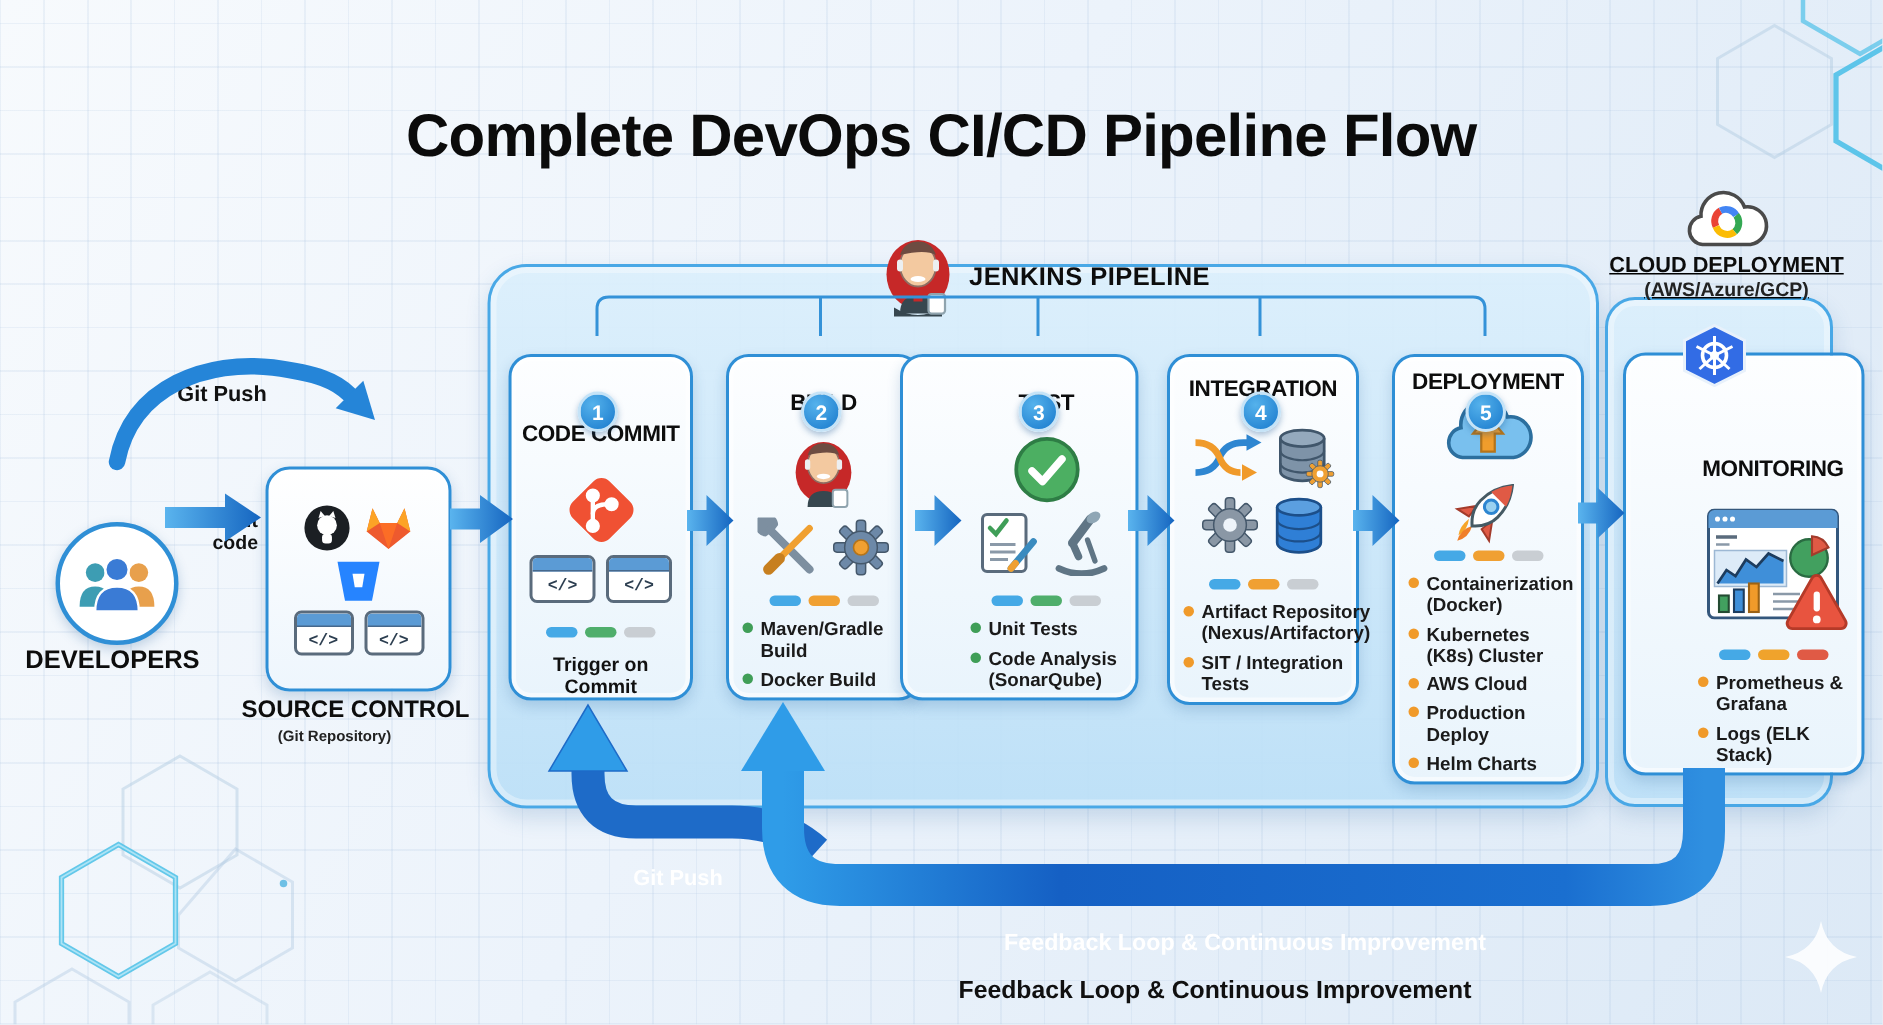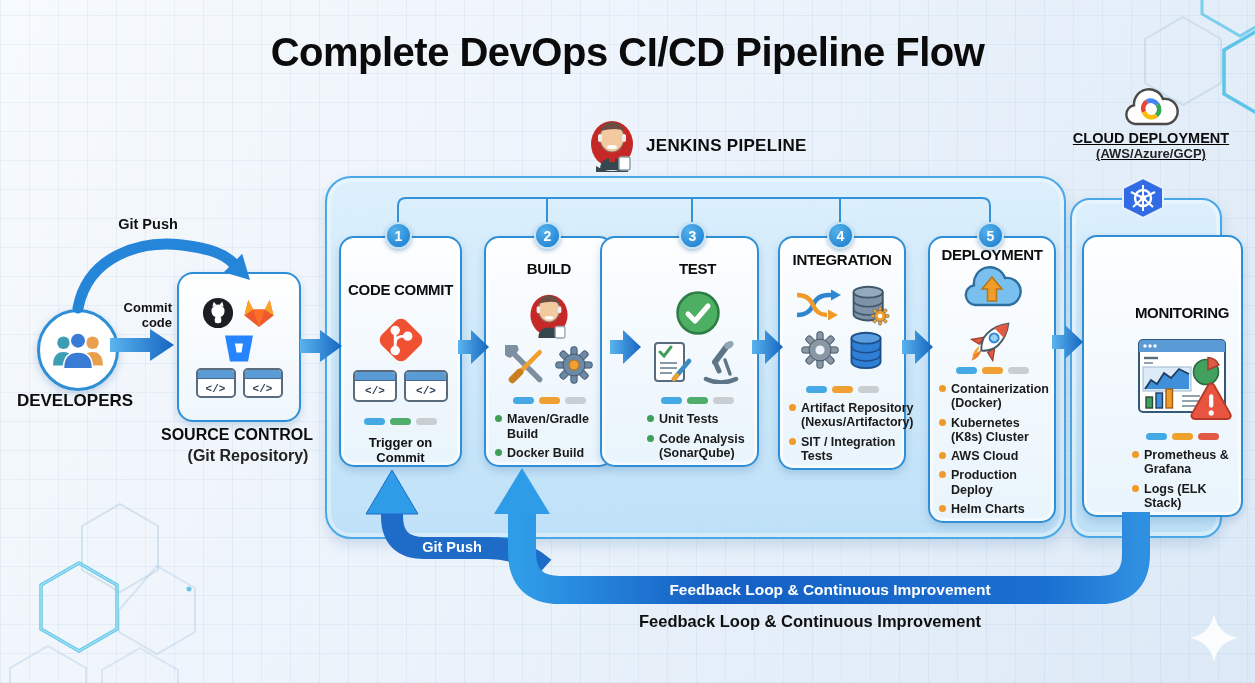--- a/index.html
+++ b/index.html
@@ -4,21 +4,21 @@
 <style>
   html,body{margin:0;padding:0;background:#e8edf4;}
   .canvas{
     position:relative;width:1255px;height:683px;overflow:hidden;
     font-family:"Liberation Sans",sans-serif;
     background:
       repeating-linear-gradient(0deg, rgba(150,180,215,.14) 0 1px, transparent 1px 29px),
       repeating-linear-gradient(90deg, rgba(150,180,215,.14) 0 1px, transparent 1px 29px),
       linear-gradient(120deg,#f7fafd 0%,#ecf3fb 45%,#dce9f6 100%);
   }
-  .abs{position:absolute;}
+  .abs{position:absolute;margin-top:39px;}
   .page-title{left:0;top:30px;width:100%;text-align:center;font-size:40px;font-weight:800;
     color:#0b0b0b;letter-spacing:-.5px;z-index:3;}
   
   .group-box{position:absolute;border:2.5px solid #49a8e6;border-radius:26px;z-index:1;
     background:linear-gradient(180deg,rgba(219,239,252,.92),rgba(186,223,247,.9));
     box-shadow:0 6px 14px rgba(40,100,160,.18), inset 0 0 0 4px rgba(255,255,255,.35);}
   #pipeline-box{left:325px;top:176px;width:737px;height:359px;}
   #monitor-box{left:1070px;top:198px;width:148px;height:336px;border-radius:20px;}
   
   .stage-card{position:absolute;top:236px;height:227px;z-index:2;border:2px solid #2f8fd6;border-radius:15px;
@@ -49,21 +49,21 @@
   .dev-circle{left:37px;top:309px;width:76px;height:76px;border-radius:50%;background:#fff;
     border:3px solid #2f8fd6;box-shadow:0 3px 8px rgba(30,90,150,.25);
     display:flex;align-items:center;justify-content:center;z-index:2;}
   .dev-label{left:5px;top:391px;width:140px;text-align:center;font-size:17px;font-weight:700;color:#0d0d0d;z-index:2;}
   .commit-label{left:110px;top:301px;width:62px;text-align:right;font-size:13px;font-weight:700;color:#111;line-height:1.15;z-index:2;}
   .gitpush-top-label{left:108px;top:216px;width:80px;text-align:center;font-size:14.5px;font-weight:700;color:#111;z-index:4;}
   .sc-box{left:177px;top:272px;width:120px;height:146px;border:2px solid #2f8fd6;border-radius:16px;
     background:linear-gradient(180deg,#ffffff,#eef6fd);box-shadow:0 4px 9px rgba(30,90,150,.2);
     display:flex;flex-direction:column;align-items:center;justify-content:center;gap:4px;z-index:2;}
   .sc-title{left:147px;top:426px;width:180px;text-align:center;font-size:16px;font-weight:800;color:#0d0d0d;z-index:2;}
-  .sc-sub{left:158px;top:447px;width:180px;text-align:center;font-size:16px;font-weight:600;color:#222;z-index:2;}
+  .sc-sub{left:133px;top:447px;width:180px;text-align:center;font-size:10px;font-weight:600;color:#222;z-index:2;}
   .code-window{width:44px;height:32px;background:#fff;border:2px solid #5a6b7c;border-radius:5px;box-sizing:border-box;overflow:hidden;}
   .code-window .bar{height:8px;background:#5b9bd5;border-bottom:1.5px solid #46688c;}
   .code-window .body{font-family:"Liberation Mono",monospace;font-size:11px;font-weight:700;color:#2c3e50;text-align:center;line-height:20px;}
   .code-window.small{width:40px;height:30px;}
   
   .jenkins-header{left:586px;top:114px;display:flex;align-items:flex-end;gap:8px;z-index:4;}
   .jenkins-header .lbl{font-size:17px;font-weight:800;color:#0d0d0d;letter-spacing:.3px;margin-bottom:18px;}
   .cloud-header{left:1072px;top:86px;width:158px;display:flex;flex-direction:column;align-items:center;z-index:4;text-decoration:underline;}
   .cloud-header .t1{font-size:14.5px;font-weight:800;color:#0d0d0d;margin-top:2px;}
   .cloud-header .t2{font-size:13px;font-weight:600;color:#222;}

